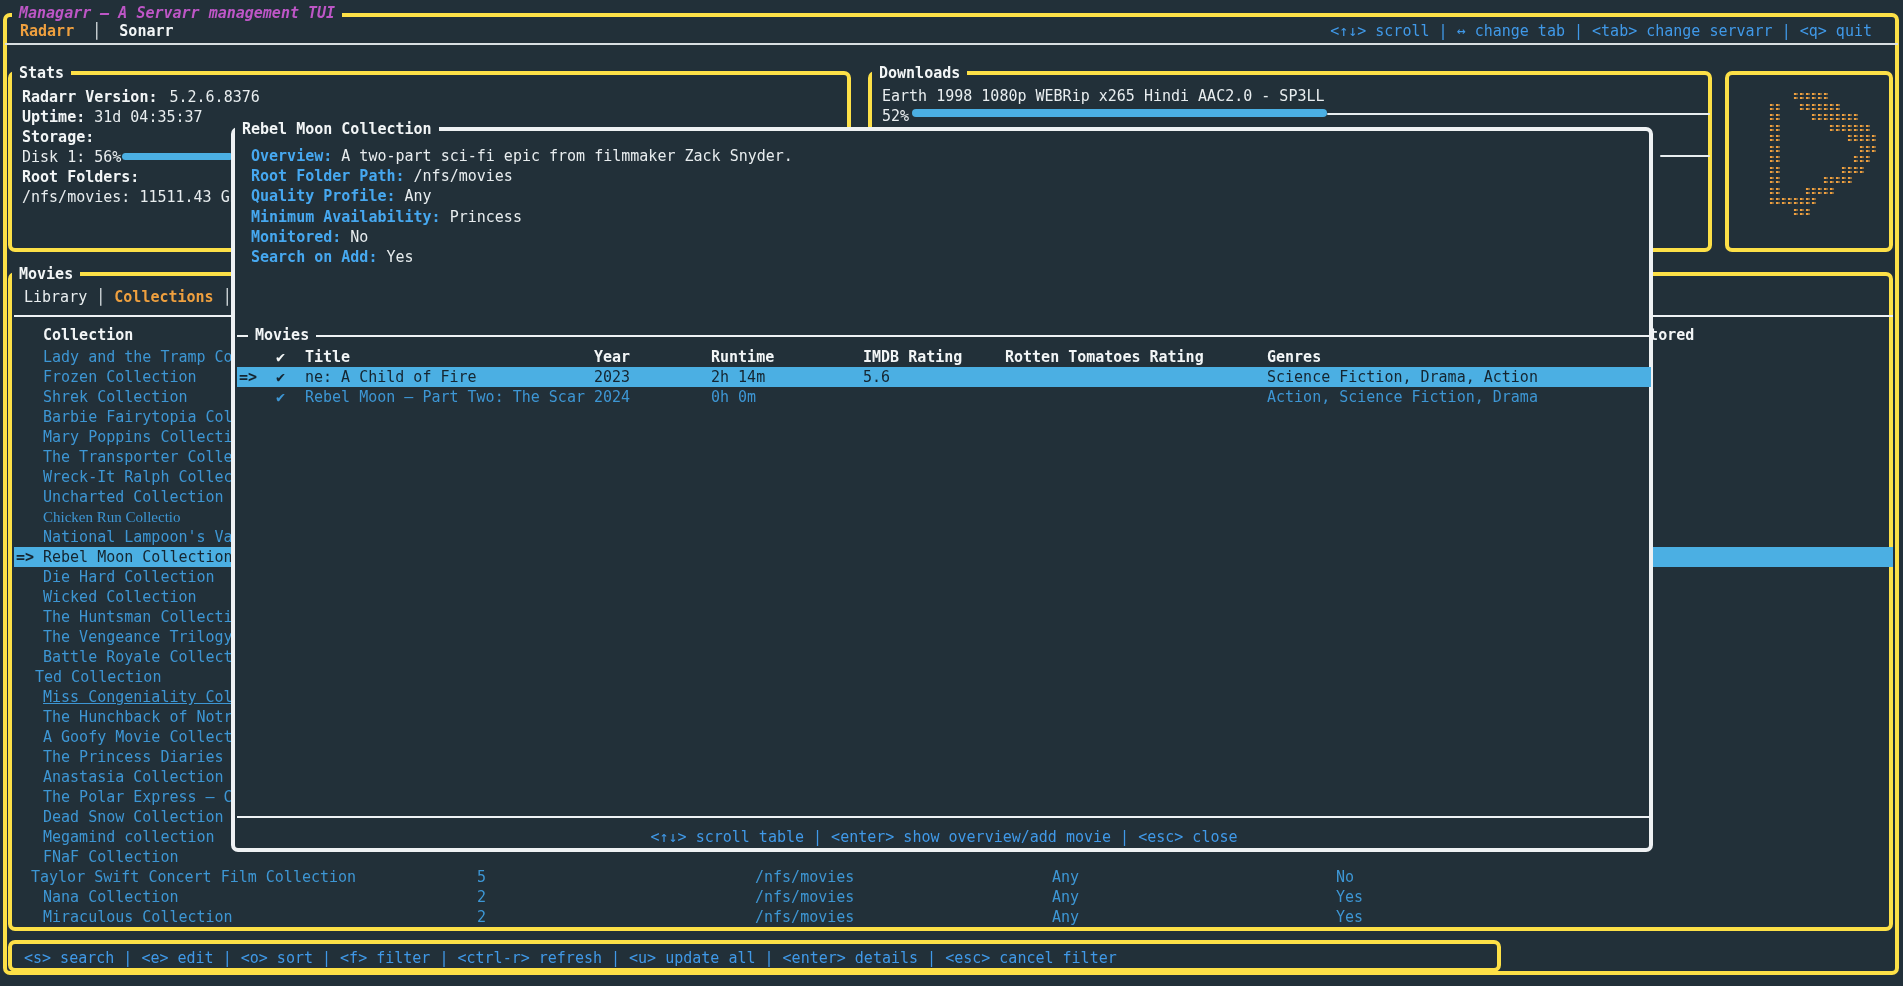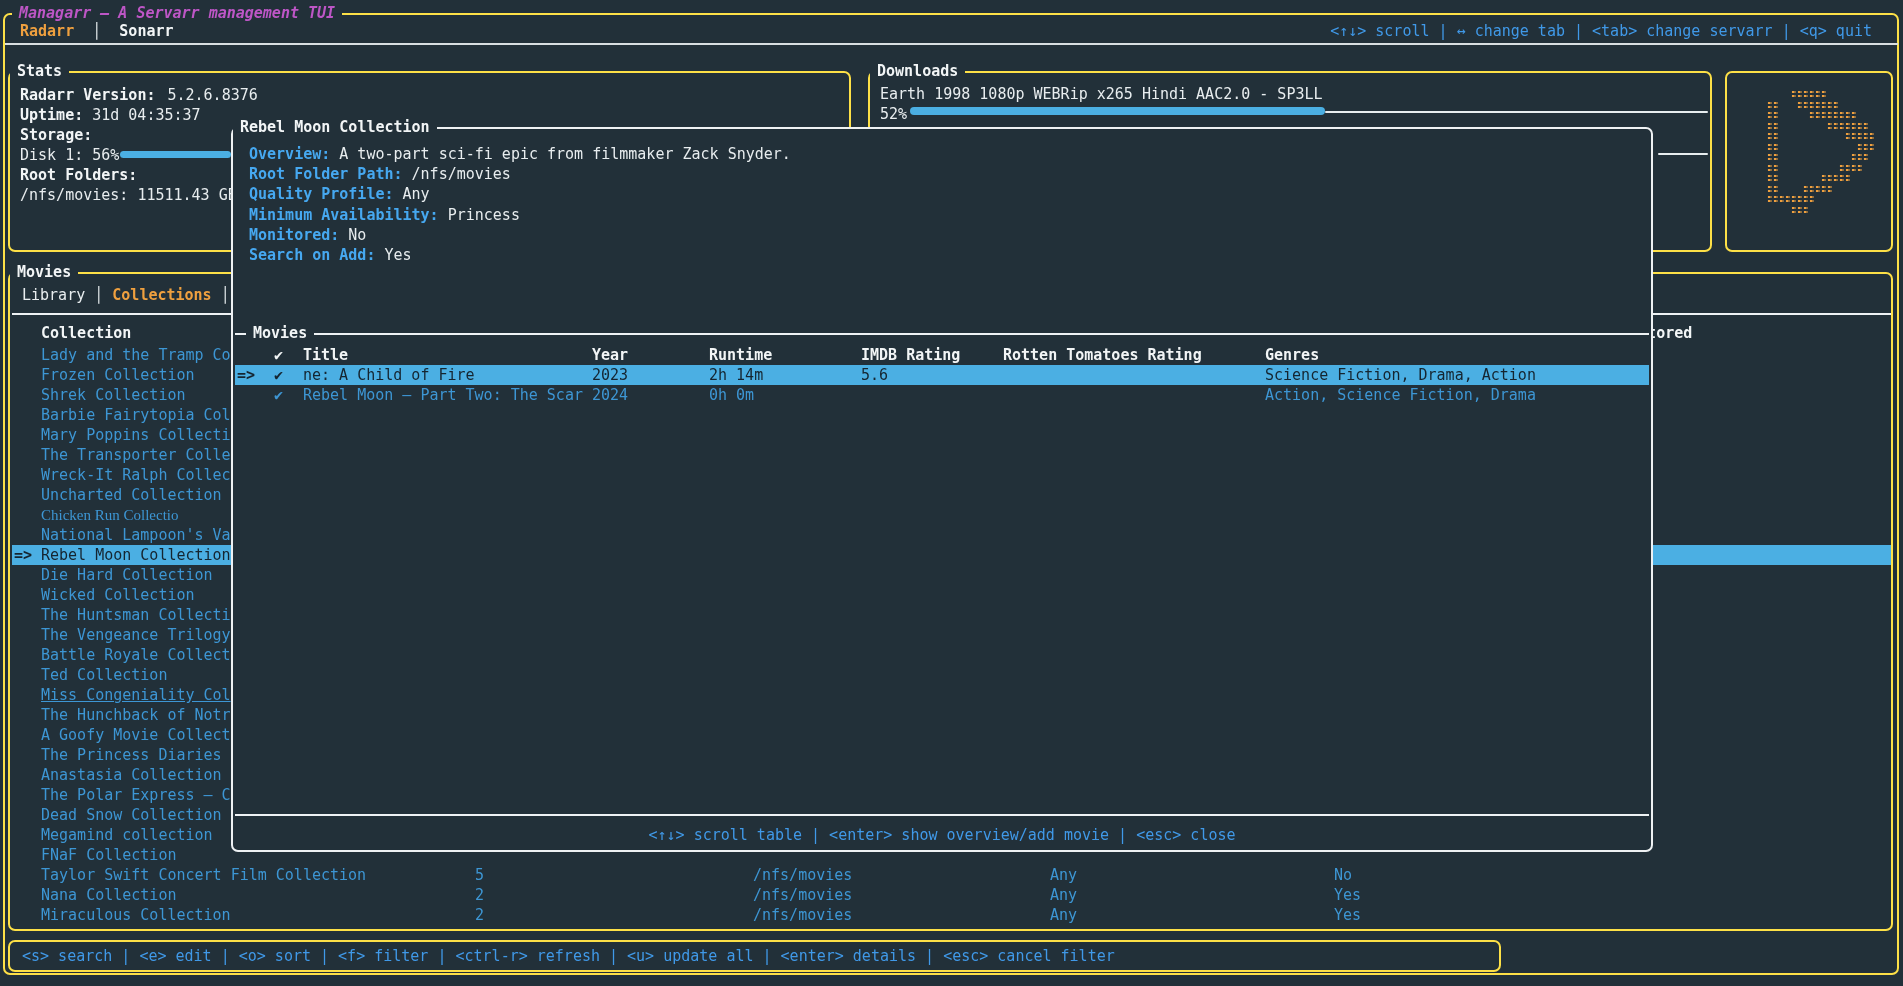--- a/index.html
+++ b/index.html
@@ -2,21 +2,21 @@
 <html><head>
 <meta charset="utf-8">
 <style>
   html,body{margin:0;padding:0;background:#11191f;}
   .screen{
     position:relative;width:1903px;height:986px;overflow:hidden;
     background:#223039;
     font-family:"DejaVu Sans Mono","Liberation Mono",monospace;
     font-size:15px;color:#e8edef;
   }
-  .box{position:absolute;box-sizing:border-box;border:2px solid #fde047;border-radius:7px;}
+  .box{position:absolute;box-sizing:border-box;border:4px solid #fde047;border-radius:7px;}
   .legend{position:absolute;top:-11px;background:#223039;padding:0 7px;font-weight:bold;color:#f2f5f6;white-space:pre;}
   .line{position:absolute;height:20px;line-height:20px;white-space:pre;}
   .b{font-weight:bold;}
   .white{color:#e8edef;}
   .bw{color:#f2f5f6;font-weight:bold;}
   .key{color:#4099e8;}
   .lbl{color:#46a8f0;font-weight:bold;}
   .list{color:#3d96d4;}
   .orange{color:#efa03f;}
   .purple{color:#bd56c6;font-style:italic;font-weight:bold;}
@@ -205,21 +205,21 @@
         <div class="crow list" style="left: 2px; top: 331px; width: 1879px;">
           <span class="cell" style="left: 29px;">The Huntsman Collecti</span>
         </div>
         <div class="crow list" style="left: 2px; top: 351px; width: 1879px;">
           <span class="cell" style="left: 29px;">The Vengeance Trilogy</span>
         </div>
         <div class="crow list" style="left: 2px; top: 371px; width: 1879px;">
           <span class="cell" style="left: 29px;">Battle Royale Collect</span>
         </div>
         <div class="crow list" style="left: 2px; top: 391px; width: 1879px;">
-          <span class="cell" style="left: 29px;">Ted Collection</span>
+          <span class="cell" style="left: 21px;">Ted Collection</span>
         </div>
         <div class="crow list" style="left: 2px; top: 411px; width: 1879px;">
           <span class="cell" style="left: 29px; text-decoration: underline;">Miss Congeniality Col</span>
         </div>
         <div class="crow list" style="left: 2px; top: 431px; width: 1879px;">
           <span class="cell" style="left: 29px;">The Hunchback of Notr</span>
         </div>
         <div class="crow list" style="left: 2px; top: 451px; width: 1879px;">
           <span class="cell" style="left: 29px;">A Goofy Movie Collect</span>
         </div>
@@ -235,21 +235,21 @@
         <div class="crow list" style="left: 2px; top: 531px; width: 1879px;">
           <span class="cell" style="left: 29px;">Dead Snow Collection</span>
         </div>
         <div class="crow list" style="left: 2px; top: 551px; width: 1879px;">
           <span class="cell" style="left: 29px;">Megamind collection</span>
         </div>
         <div class="crow list" style="left: 2px; top: 571px; width: 1879px;">
           <span class="cell" style="left: 29px;">FNaF Collection</span>
         </div>
         <div class="crow list" style="left: 2px; top: 591px; width: 1879px;">
-          <span class="cell" style="left: 29px;">Taylor Swift Concert Film Collection</span>
+          <span class="cell" style="left: 17px;">Taylor Swift Concert Film Collection</span>
           <span class="cell" style="left: 463px;">5</span>
           <span class="cell" style="left: 741px;">/nfs/movies</span>
           <span class="cell" style="left: 1038px;">Any</span>
           <span class="cell" style="left: 1322px;">No</span>
         </div>
         <div class="crow list" style="left: 2px; top: 611px; width: 1879px;">
           <span class="cell" style="left: 29px;">Nana Collection</span>
           <span class="cell" style="left: 463px;">2</span>
           <span class="cell" style="left: 741px;">/nfs/movies</span>
           <span class="cell" style="left: 1038px;">Any</span>

